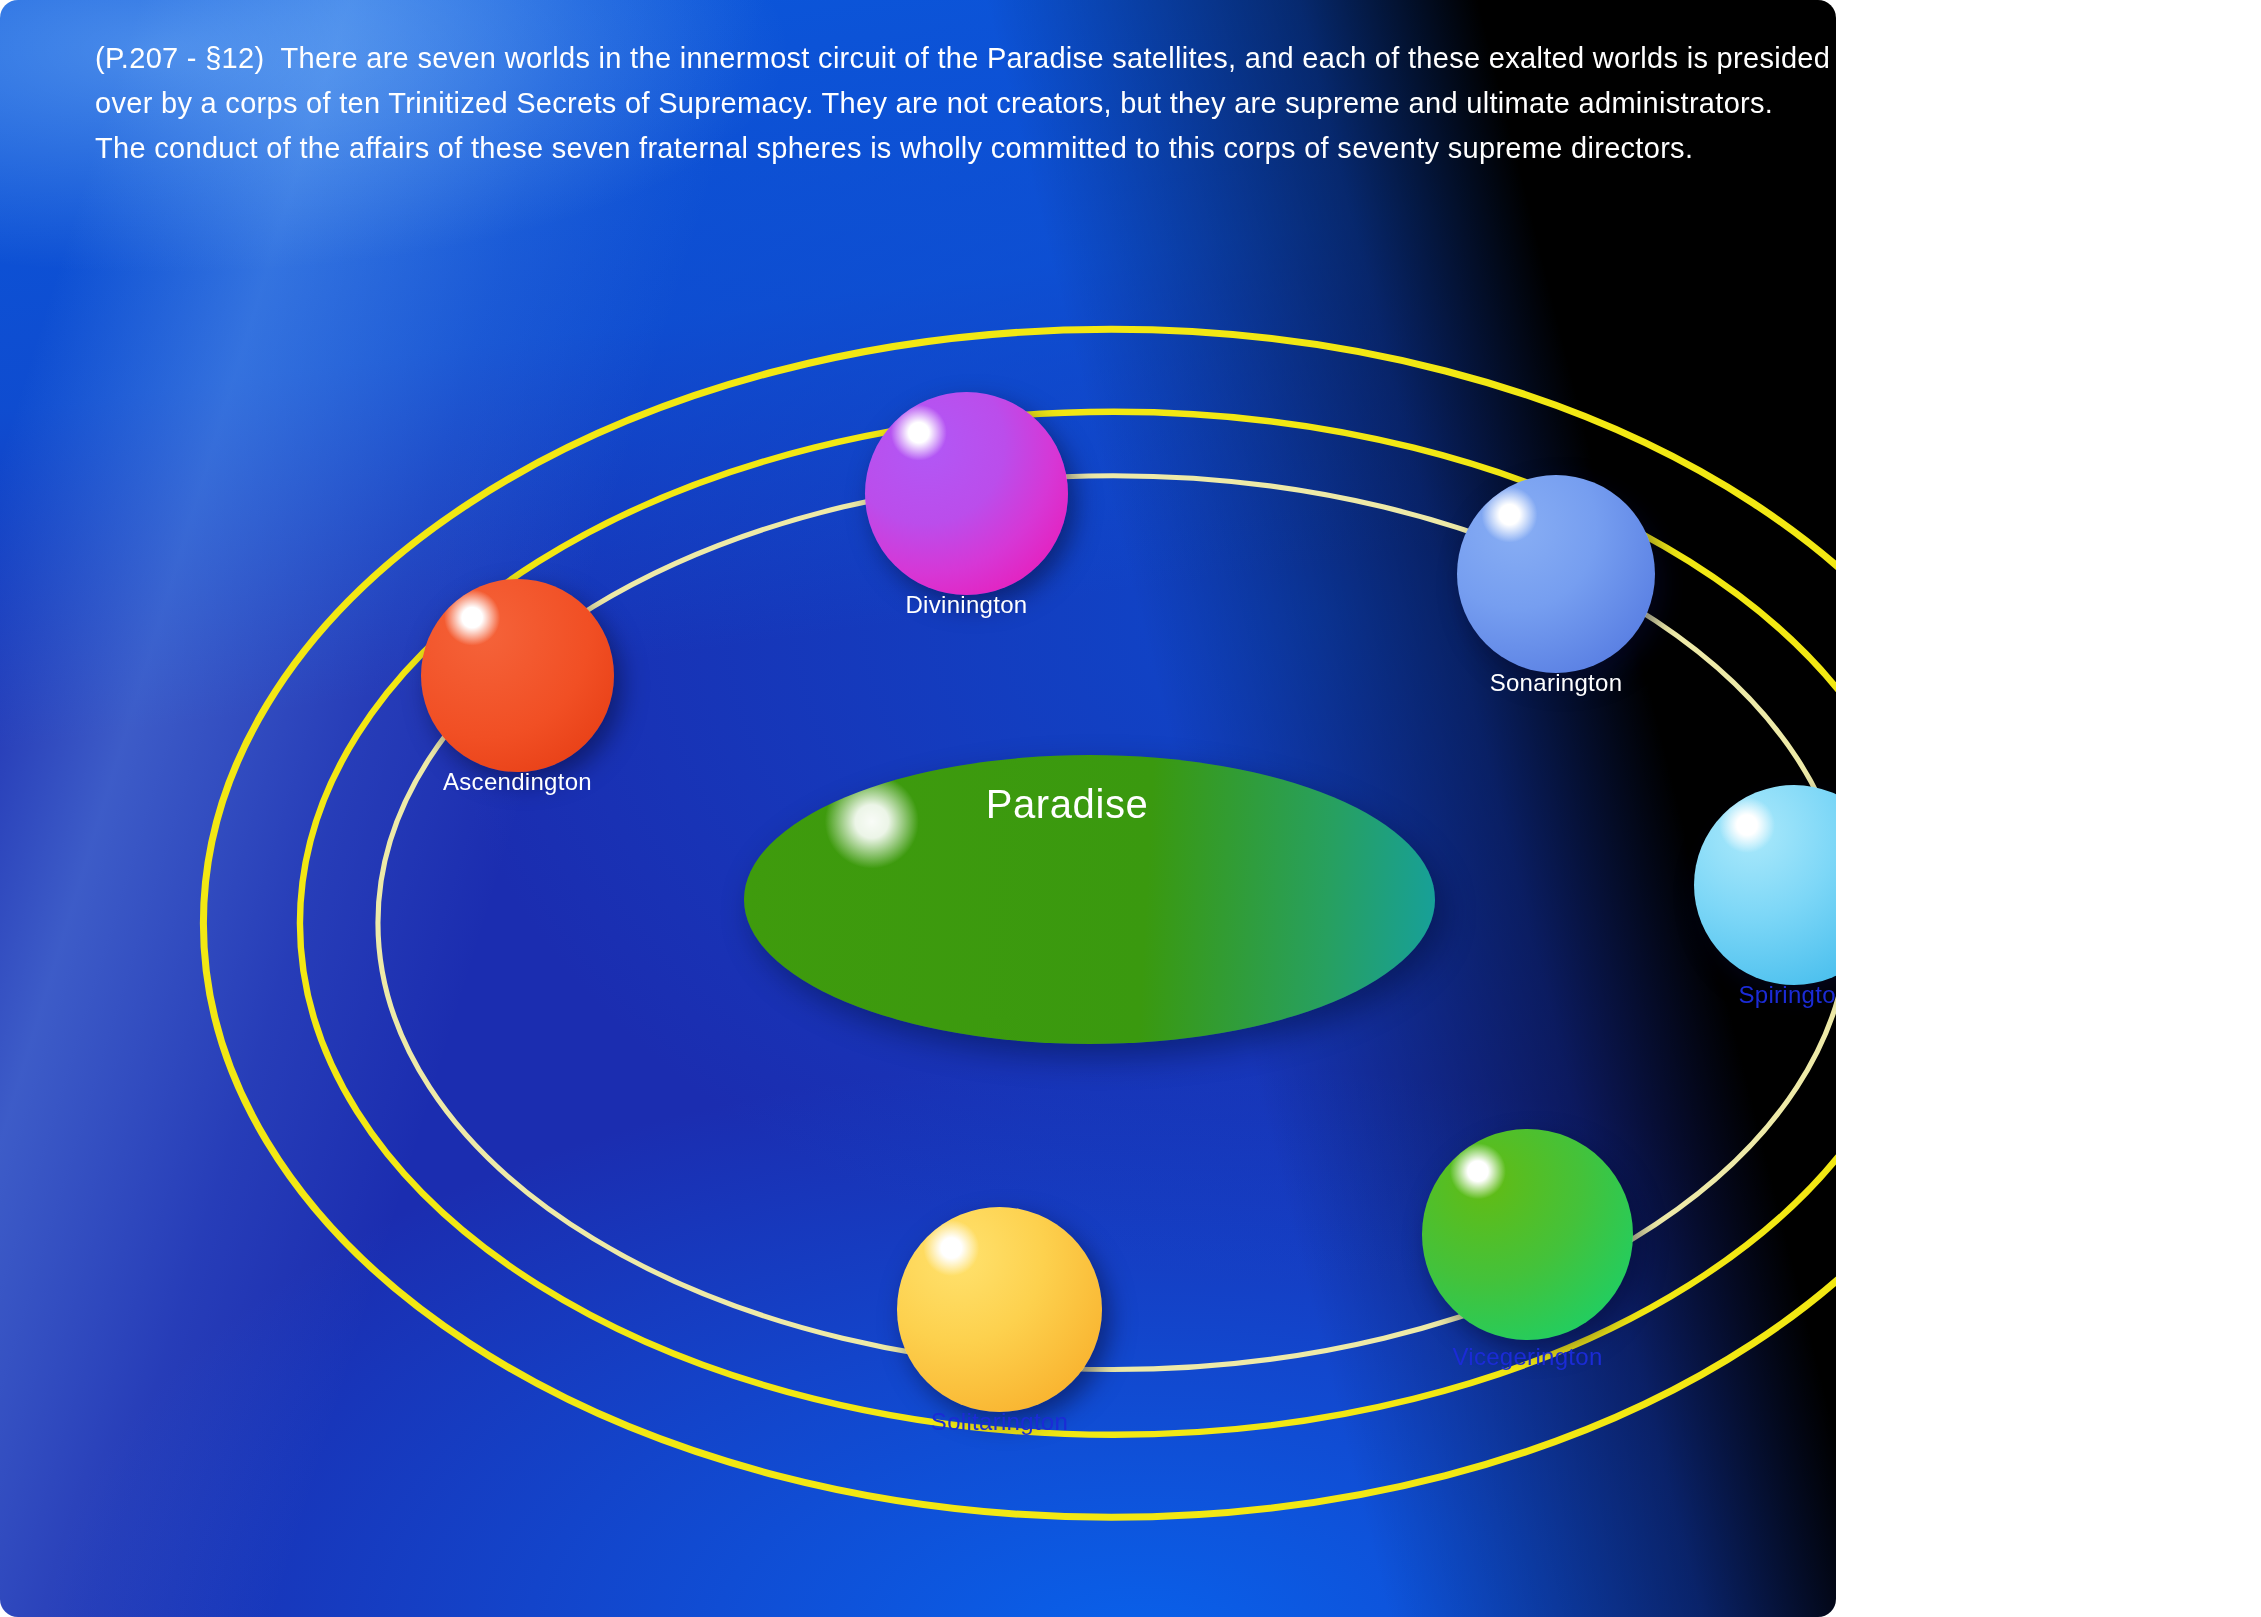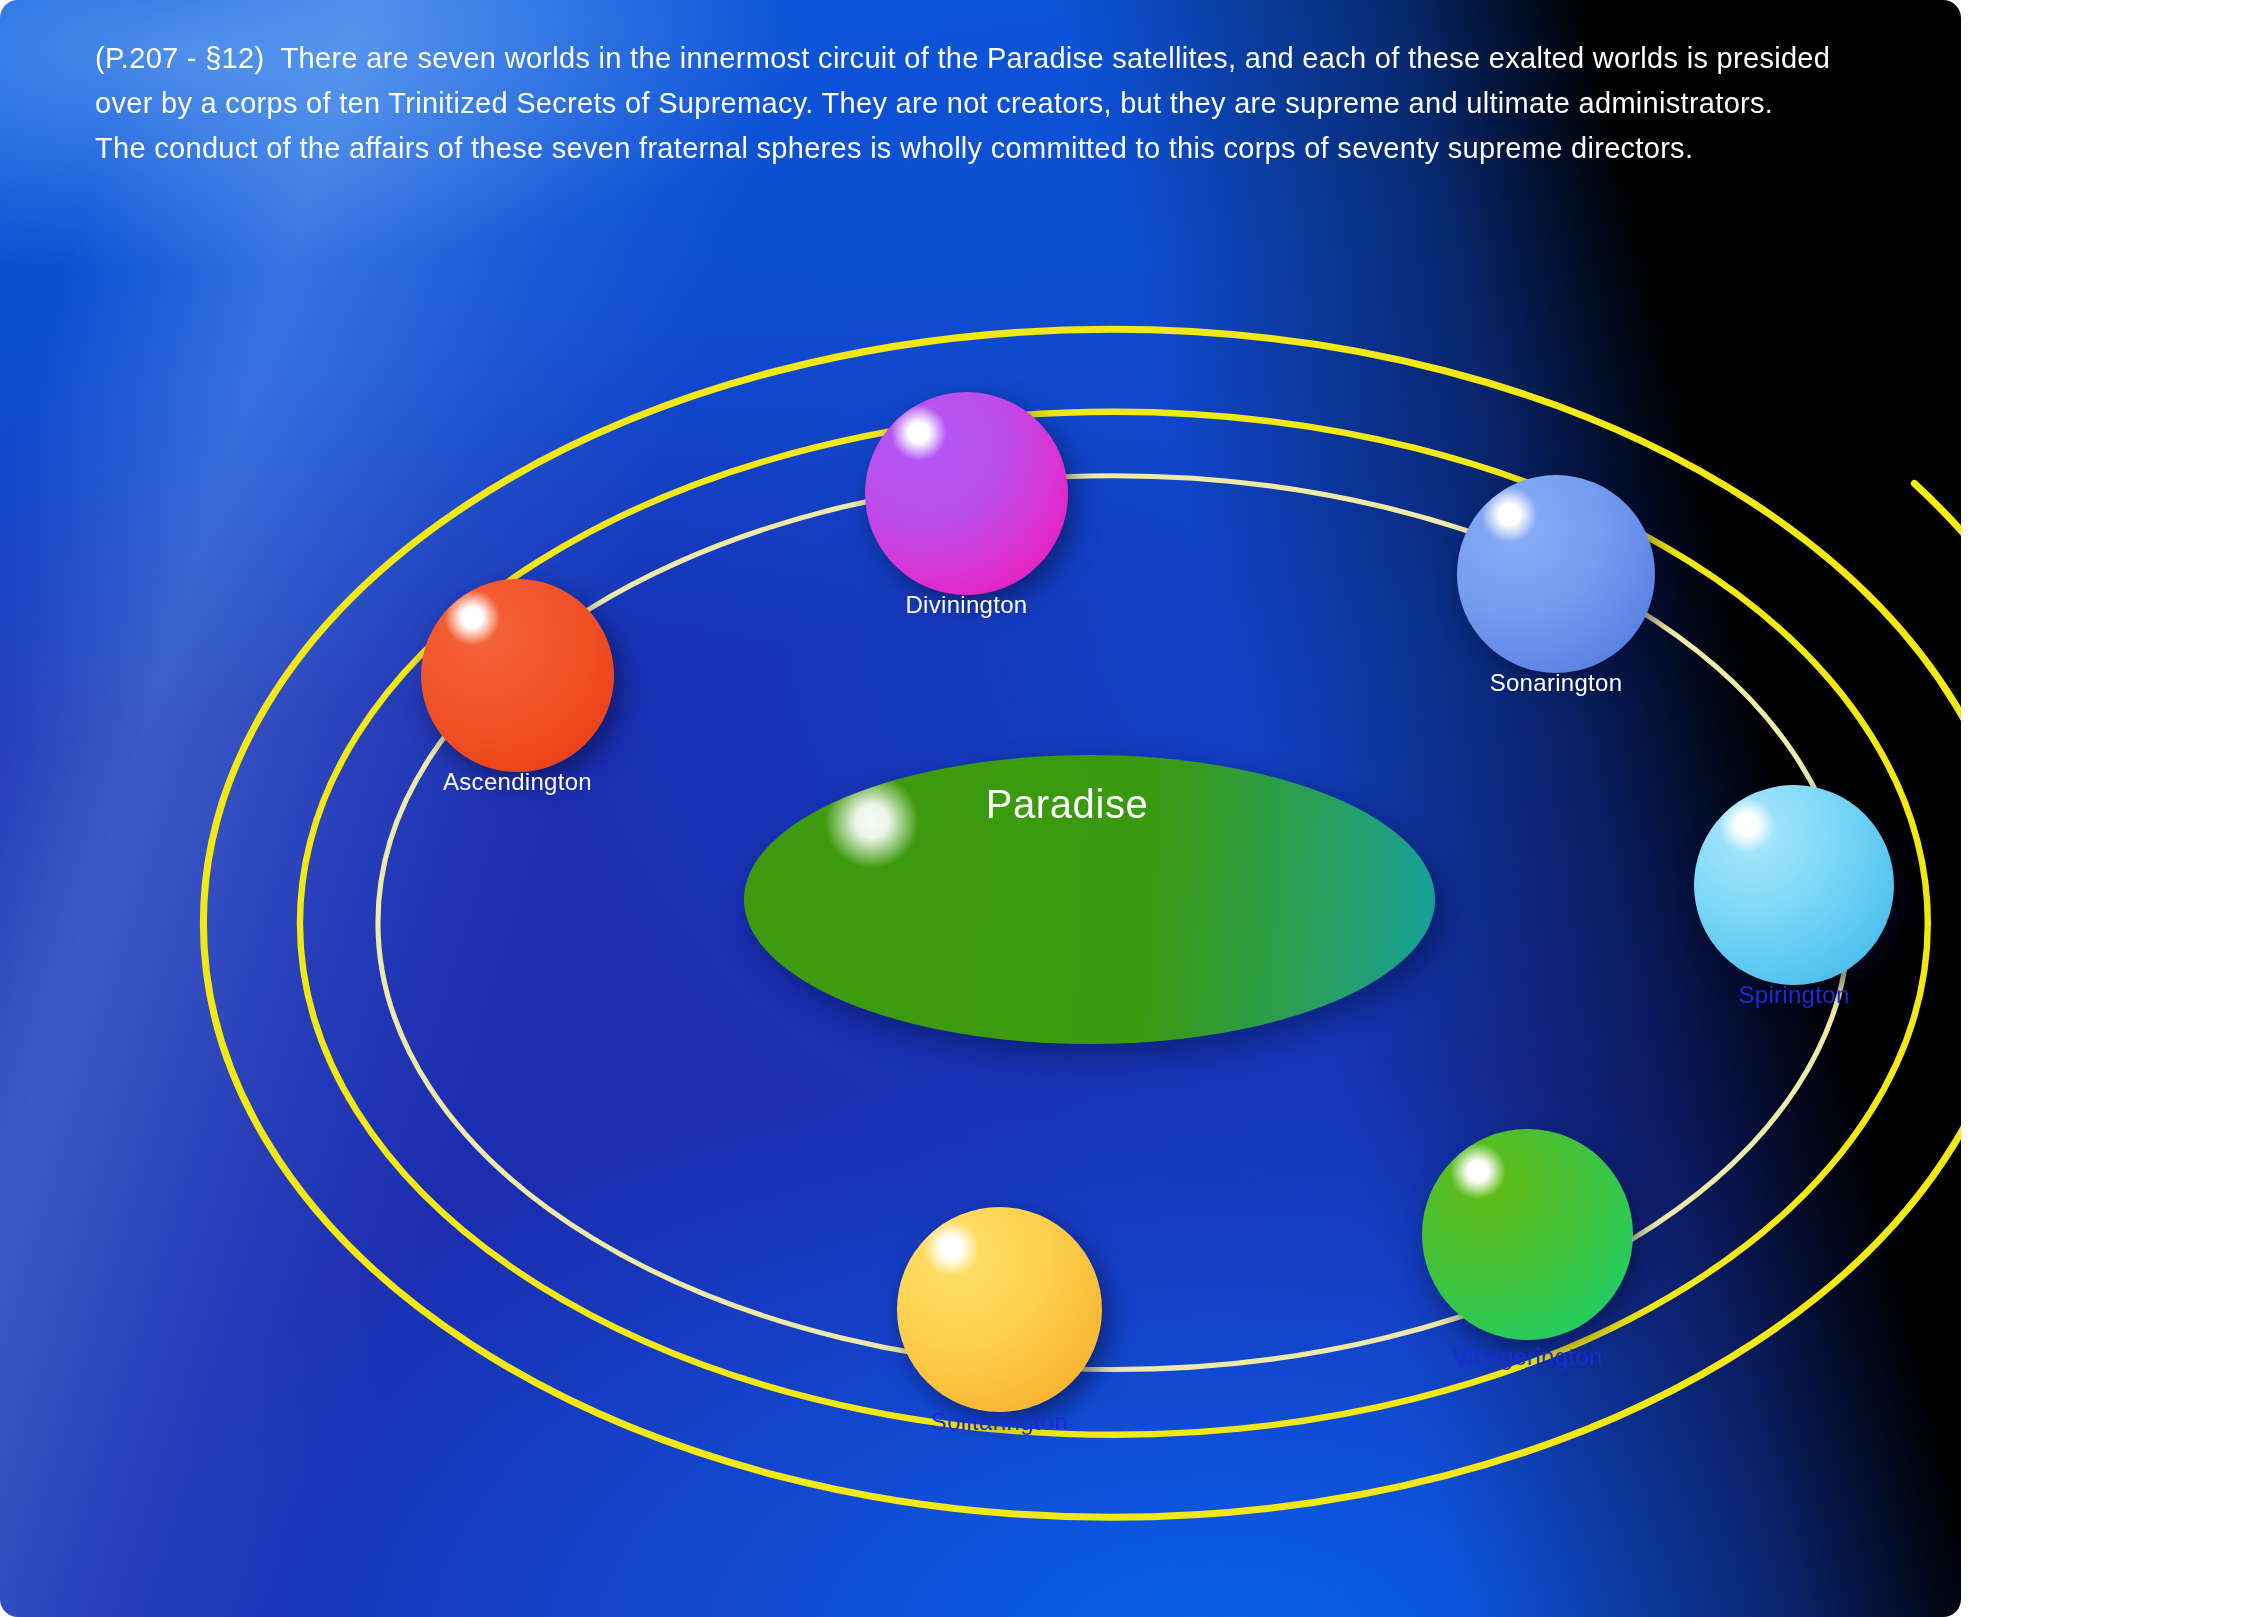--- a/index.html
+++ b/index.html
@@ -3,38 +3,39 @@
 <meta charset="utf-8">
 <style>
   html, body {
     margin: 0;
     padding: 0;
     background: #ffffff;
     font-family: "Liberation Sans", "DejaVu Sans", sans-serif;
   }
   .canvas {
     position: relative;
-    width: 1961px;
+    width: 1816px;
     height: 1617px;
     border-radius: 18px;
     overflow: hidden;
     background-color: #1b2db0;
     background-image:
       
       linear-gradient(76deg, rgba(0,0,0,0) 62%, rgba(0,0,8,0.5) 76%, #000000 84%),
       
       radial-gradient(ellipse 959px 345px at 9% 3%, rgba(150,205,255,0.45), rgba(150,205,255,0) 65%),
       
       linear-gradient(107deg, rgba(140,200,255,0) 6%, rgba(140,200,255,0.30) 15%, rgba(140,200,255,0.10) 25%, rgba(140,200,255,0) 33%),
       
       linear-gradient(172deg, rgba(10,88,220,0.95) 3%, rgba(10,88,220,0.72) 22%, rgba(10,88,220,0) 40%),
       
       radial-gradient(ellipse 1279px 959px at 72% 38%, rgba(10,80,210,0.75), rgba(10,80,210,0) 70%),
       
       radial-gradient(ellipse 1663px 895px at 62% 102%, rgba(8,100,238,0.95), rgba(8,100,238,0) 66%);
+    padding-left: 20px;
   }
 
   .orbit-svg {
     position: absolute;
     inset: 0;
     z-index: 1;
   }
 
   .header {
     position: absolute;

